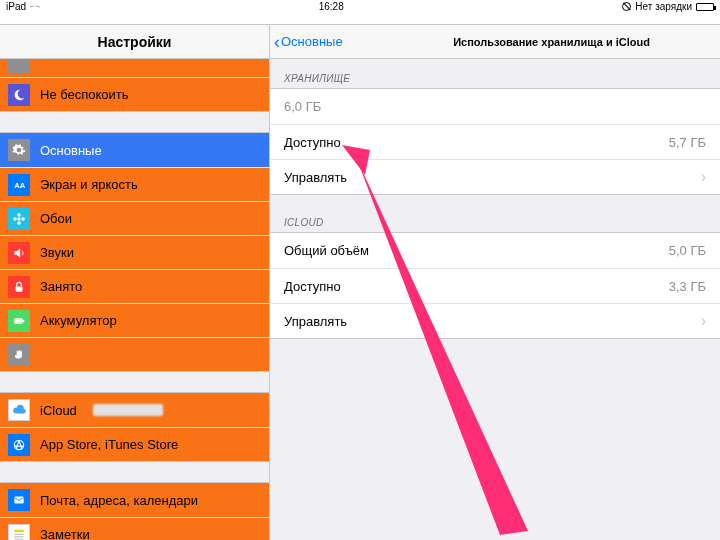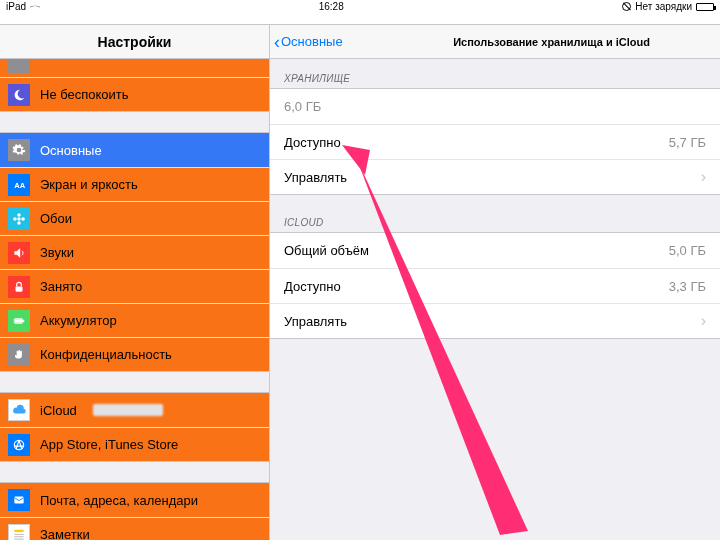--- a/index.html
+++ b/index.html
@@ -147,21 +147,20 @@
                 </svg>
               </div>
               <span class="sidebar-label">Аккумулятор</span>
             </div>
             <div class="row">
               <div class="icon i-dgray">
                 <svg viewBox="0 0 24 24" fill="#fff">
                   <path d="M8 13V6a1.5 1.5 0 1 1 3 0V5a1.5 1.5 0 1 1 3 0v1a1.5 1.5 0 1 1 3 0v7a5 5 0 0 1-5 5h-2a5 5 0 0 1-5-5l1-1 2 1z"></path>
                 </svg>
               </div>
-              <span class="sidebar-label">Конфиденциальность</span>
             </div>
           </div>
           <div class="group">
             <div class="row">
               <div class="icon i-cloud">
                 <svg viewBox="0 0 24 24" fill="#3ba6ff">
                   <path d="M7 18a5 5 0 1 1 1-9.9A6 6 0 0 1 20 10a4 4 0 0 1-1 8H7z"></path>
                 </svg>
               </div>
               <span class="sidebar-label">iCloud</span>

